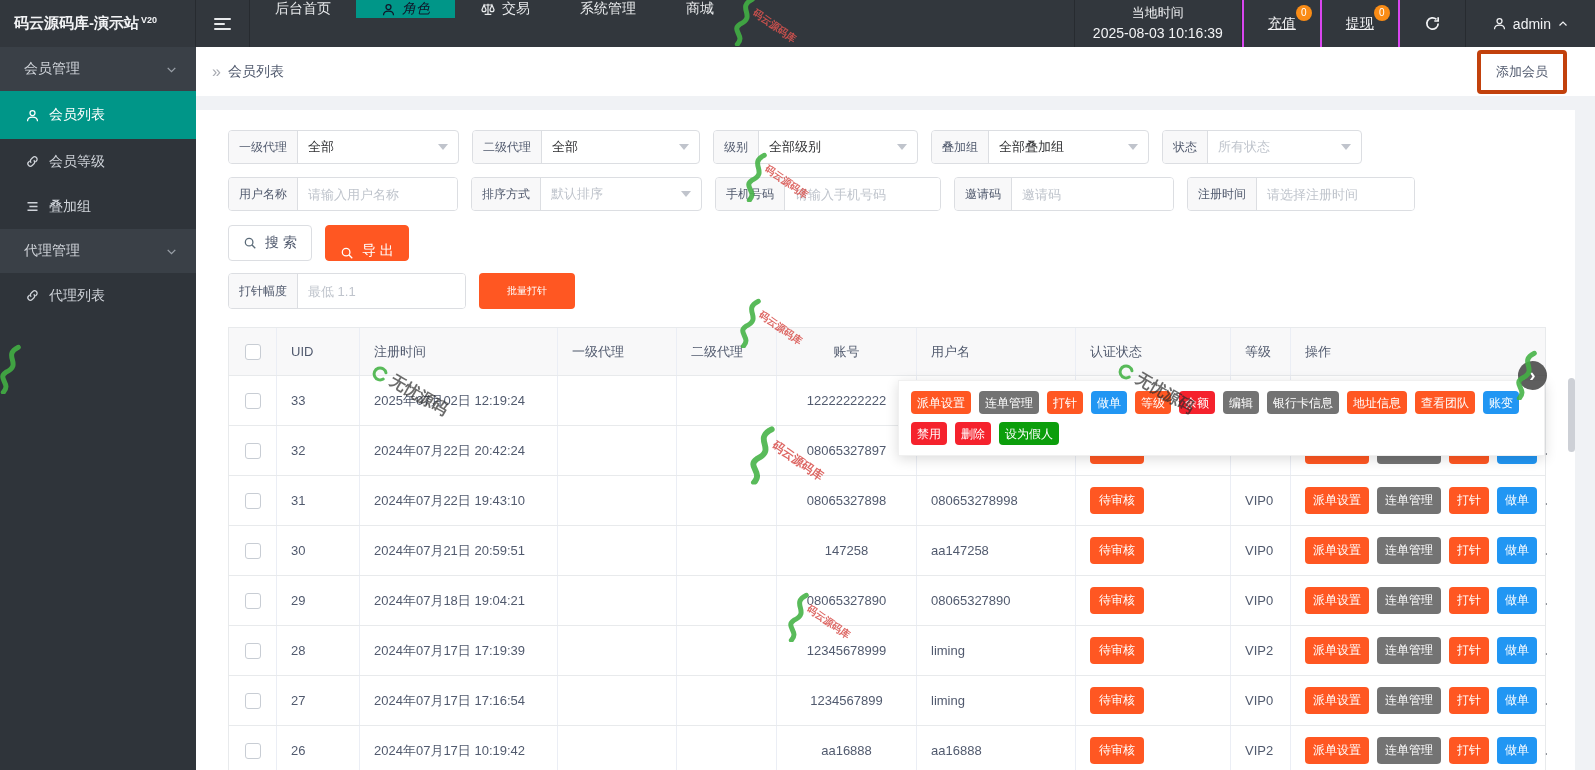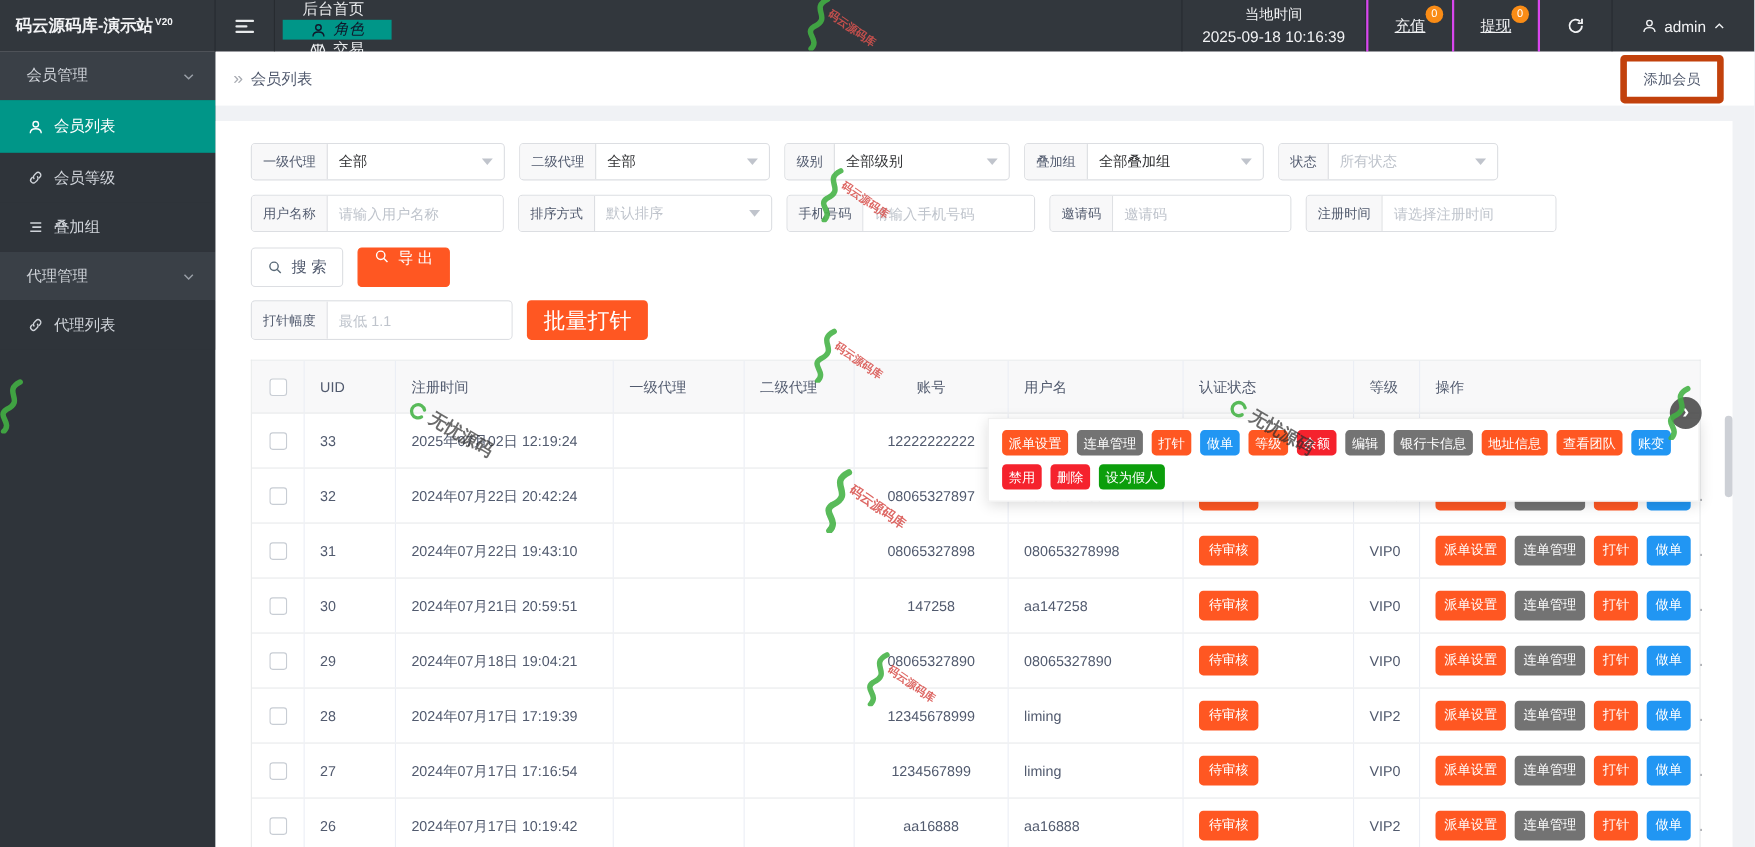--- a/index.html
+++ b/index.html
@@ -7,21 +7,21 @@
   body { position:relative; }
   svg { display:block; }
 
   
   .topbar { height:47px; background:#32373d; display:flex; align-items:stretch; color:#f2f3f5; font-size:14px; }
   .logo { width:196px; display:flex; align-items:center; padding-left:14px; font-weight:bold; font-size:15px; border-right:1px solid #272b30; white-space:nowrap; }
   .logo sup { font-size:9px; margin-left:2px; transform:translateY(-4px); font-weight:bold; }
   .tb-burger { width:54px; display:flex; align-items:center; justify-content:center; border-right:1px solid #272b30; cursor:pointer; }
   .burger-icon i { display:block; height:2px; background:#e8eaec; margin:3px 0; border-radius:1px; }
   .burger-icon i:nth-child(1){ width:17px; } .burger-icon i:nth-child(2){ width:11px; } .burger-icon i:nth-child(3){ width:17px; }
-  .tb-nav { display:flex; align-items:flex-end;flex-direction:column; }
+  .tb-nav { display:flex; align-items:flex-start; }
   .tb-link { display:flex; align-items:center; gap:6px; padding:0 25px; color:#e8eaec; cursor:pointer; }
   .tb-link.active { background:#009688; color:#0f172a;font-style:italic; }
   .tb-spacer { flex:1; }
   .tb-right { display:flex; align-items:stretch; }
   .tb-time { width:168px; display:flex; flex-direction:column; align-items:center; justify-content:center; line-height:1.45; border-left:1px solid #272b30; border-right:1px solid #272b30; font-size:13px; }
   .tb-time .t2 { font-size:14px; }
   .tb-item { position:relative; display:flex; align-items:center; padding:0 24px; border-left:2px solid #d946ef; cursor:pointer; white-space:nowrap;text-decoration:underline; }
   .tb-item:first-of-type { border-left:none; }
   .tb-badge { position:absolute; top:5px; right:8px; min-width:16px; height:16px; line-height:16px; border-radius:8px; background:#fa8c16; color:#fff; font-size:10px; font-style:normal; text-align:center; padding:0 4px; }
   .tb-user { display:flex; align-items:center; gap:6px; padding:0 26px; border-left:1px solid #272b30; cursor:pointer; }
@@ -31,40 +31,40 @@
   .sidebar { width:196px; background:#2f343a; color:#cfd3d9; font-size:14px; flex-shrink:0; }
   .sb-group { height:44px; display:flex; align-items:center; justify-content:space-between; padding:0 18px 0 24px; background:#3a4047; cursor:pointer; }
   .sb-item { height:45px; display:flex; align-items:center; gap:9px; padding-left:25px; cursor:pointer; background:#2f343a; }
   .sb-item.active { background:#009688; color:#fff; height:48px; }
   .sb-chev { color:#9aa0a8; }
 
   .main { flex:1; position:relative; background:#f0f2f5; overflow:hidden; }
   .crumb { height:49px; background:#fff; display:flex; align-items:center; justify-content:space-between; padding:0 28px 0 16px; }
   .crumb-left { display:flex; align-items:center; gap:7px; color:#515a6e; font-size:14px; }
   .crumb-arrows { color:#a8abb2; font-size:16px; }
-  .btn-plain { height:44px; padding:0 15px; background:#fff; border:6px solid #c2410c; border-radius:4px; color:#515a6e; font-size:13px; cursor:pointer; font-family:inherit; }
+  .btn-plain { height:44px; padding:0 15px; background:#fff; border:4px solid #c2410c; border-radius:4px; color:#515a6e; font-size:13px; cursor:pointer; font-family:inherit; }
 
   .panel { margin:14px 20px 0 0; background:#fff; padding:20px 0 40px 32px; min-height:700px; }
 
   
   .frow { display:flex; gap:13px; margin-bottom:13px; }
   .fgroup { display:flex; align-items:stretch; height:34px; border:1px solid #dcdee2; border-radius:4px; background:#fff; overflow:hidden; }
   .flabel { display:flex; align-items:center; padding:0 10px; background:#f8f8f9; border-right:1px solid #dcdee2; color:#515a6e; font-size:12px; white-space:nowrap; }
   .fvalue { flex:1; display:flex; align-items:center; padding:0 10px; font-size:13px; color:#303133; position:relative; cursor:pointer; }
   .fvalue.ph { color:#bfc4cc; }
   .caret { margin-left:auto; width:0; height:0; border-left:5px solid transparent; border-right:5px solid transparent; border-top:6px solid #c0c4cc; }
   .finput { flex:1; border:none; outline:none; padding:0 10px; font-size:13px; color:#303133; font-family:inherit; min-width:0; }
   .finput::placeholder { color:#bfc4cc; }
 
   .btnrow { display:flex; gap:13px; margin:14px 0 12px; }
   .btn-search { height:36px; padding:0 14px; display:flex; align-items:center; gap:8px; background:#fff; border:1px solid #dcdee2; border-radius:4px; color:#515a6e; font-size:14px; cursor:pointer; font-family:inherit; }
-  .btn-export { height:36px; padding:0 14px; display:flex; align-items:flex-start; gap:8px; background:#ff5722; border:1px solid #ff5722; border-radius:4px; color:#fff; font-size:14px; cursor:pointer; font-family:inherit; }
+  .btn-export { height:36px; padding:0 14px; display:flex; align-items:flex-end; gap:8px; background:#ff5722; border:1px solid #ff5722; border-radius:4px; color:#fff; font-size:14px; cursor:pointer; font-family:inherit; }
   .injrow { display:flex; gap:13px; margin-bottom:18px; }
   .injrow .fgroup { height:36px; }
-  .btn-batch { height:36px; padding:0 15px; background:#ff5722; border:none; border-radius:4px; color:#fff; font-size:20px; cursor:pointer; font-family:inherit; }
+  .btn-batch { height:36px; padding:0 28px; background:#ff5722; border:none; border-radius:4px; color:#fff; font-size:10px; cursor:pointer; font-family:inherit; }
 
   
   .tbl { width:1318px; border:1px solid #e8eaec; border-bottom:none; font-size:13px; color:#515a6e; }
   .tr { display:grid; grid-template-columns:48px 83px 198px 119px 100px 140px 159px 155px 60px 256px; height:50px; border-bottom:1px solid #e8eaec; }
   .tr.thead { height:48px; background:#f8f8f9; }
   .td { display:flex; align-items:center; padding-left:14px; border-right:1px solid #ebeef5; overflow:hidden; white-space:nowrap; }
   .td:last-child { border-right:none; }
   .td-check { justify-content:center; padding-left:0; }
   .td-acc { justify-content:center; padding-left:0; }
   .cb { width:16px; height:16px; border:1px solid #c8cdd4; border-radius:3px; background:#fff; cursor:pointer; }
@@ -124,21 +124,21 @@
         </span>
       <span>交易</span>
     </a>
     <a class="tb-link">系统管理</a>
     <a class="tb-link">商城</a>
   </nav>
   <div class="tb-spacer"></div>
   <div class="tb-right">
     <div class="tb-time">
       <div class="t1">当地时间</div>
-      <div class="t2">2025-09-18 10:16:39</div>
+      <div class="t2">2025-08-03 10:16:39</div>
     </div>
     <div class="tb-item">
       <span>充值</span>
       <i class="tb-badge">0</i>
     </div>
     <div class="tb-item">
       <span>提现</span>
       <i class="tb-badge">0</i>
     </div>
     <div class="tb-item">

